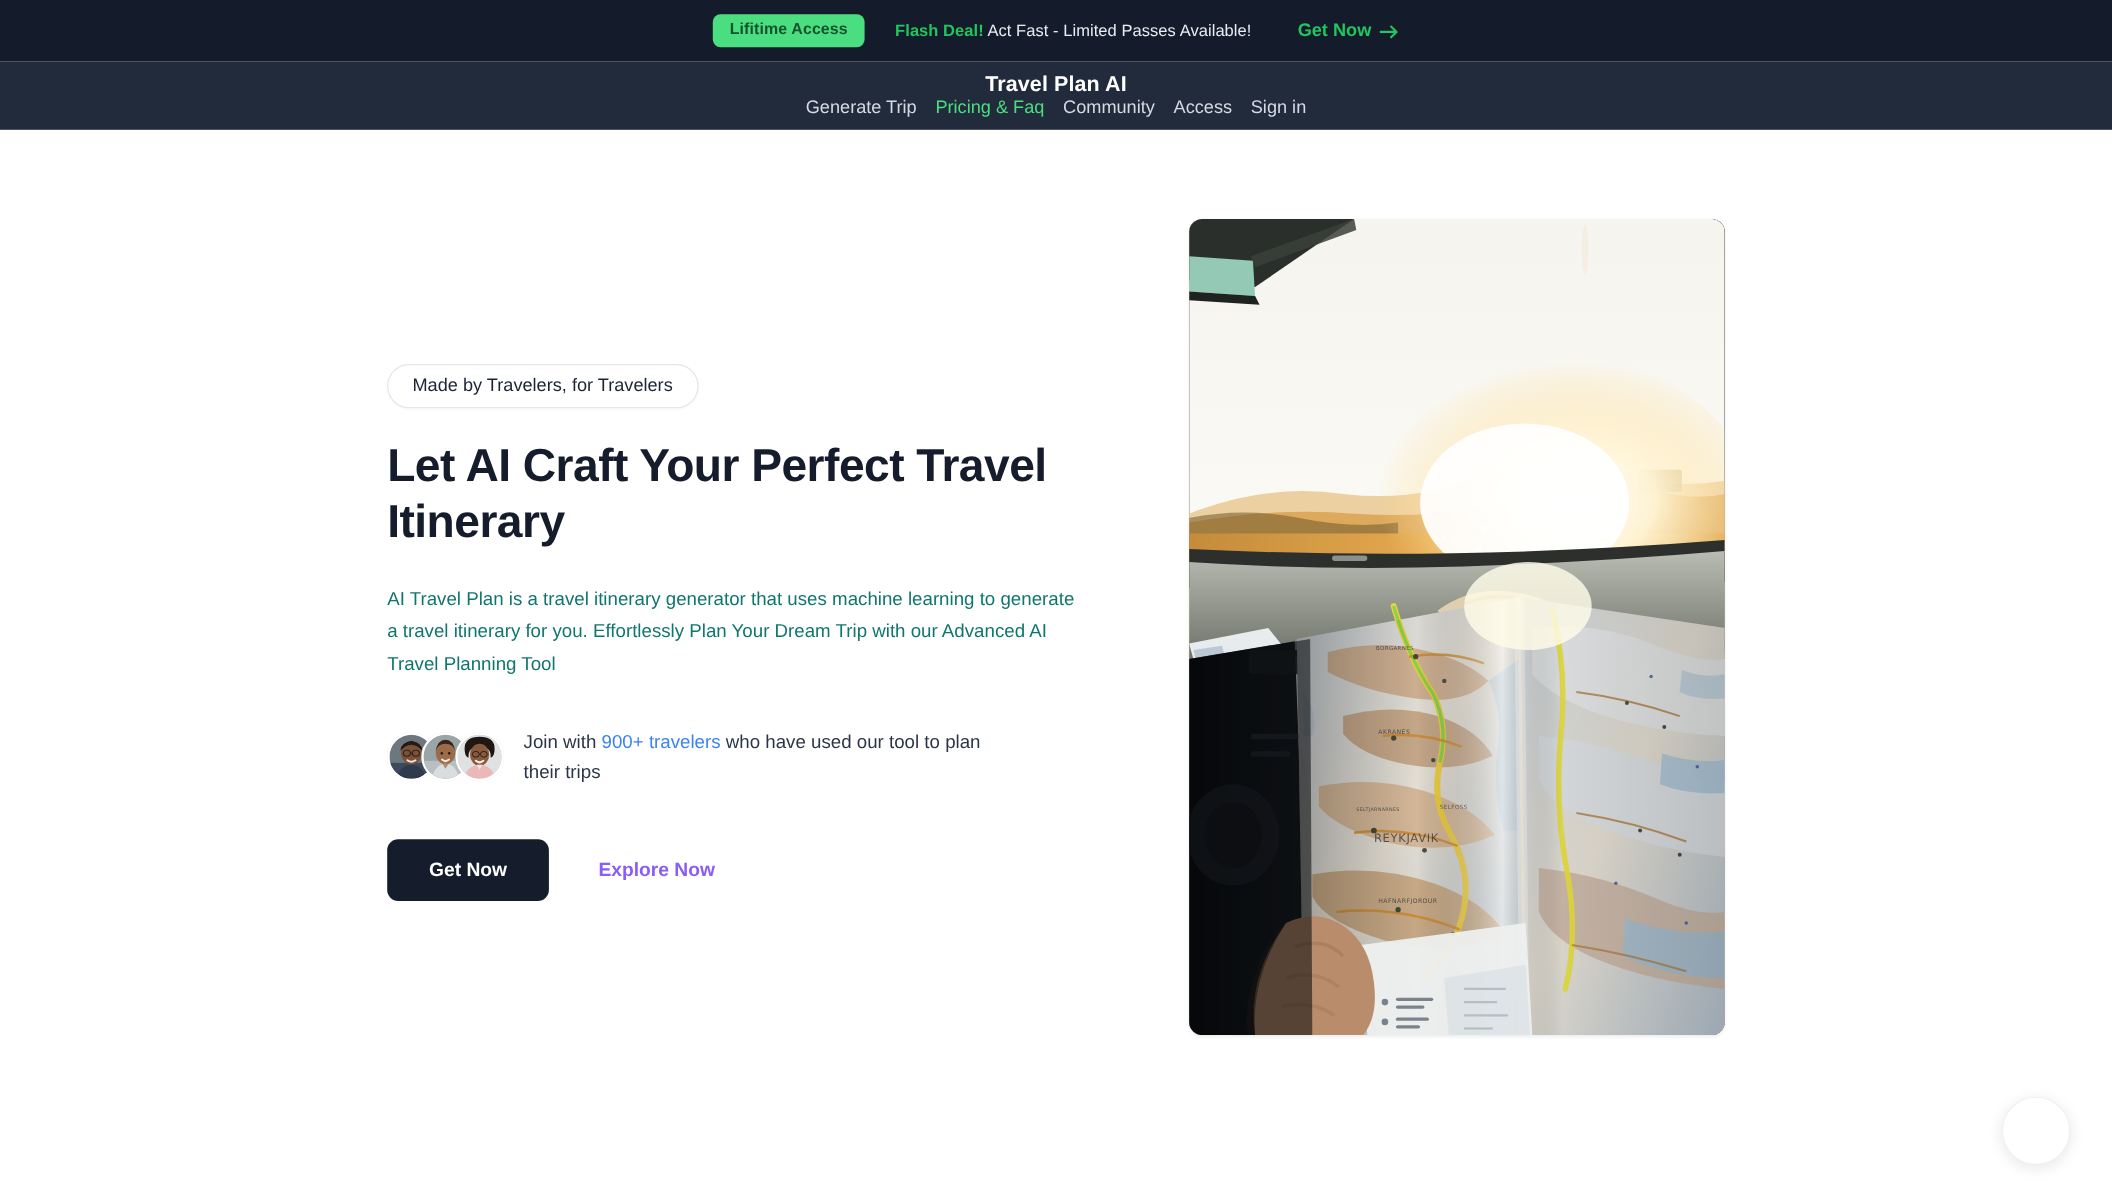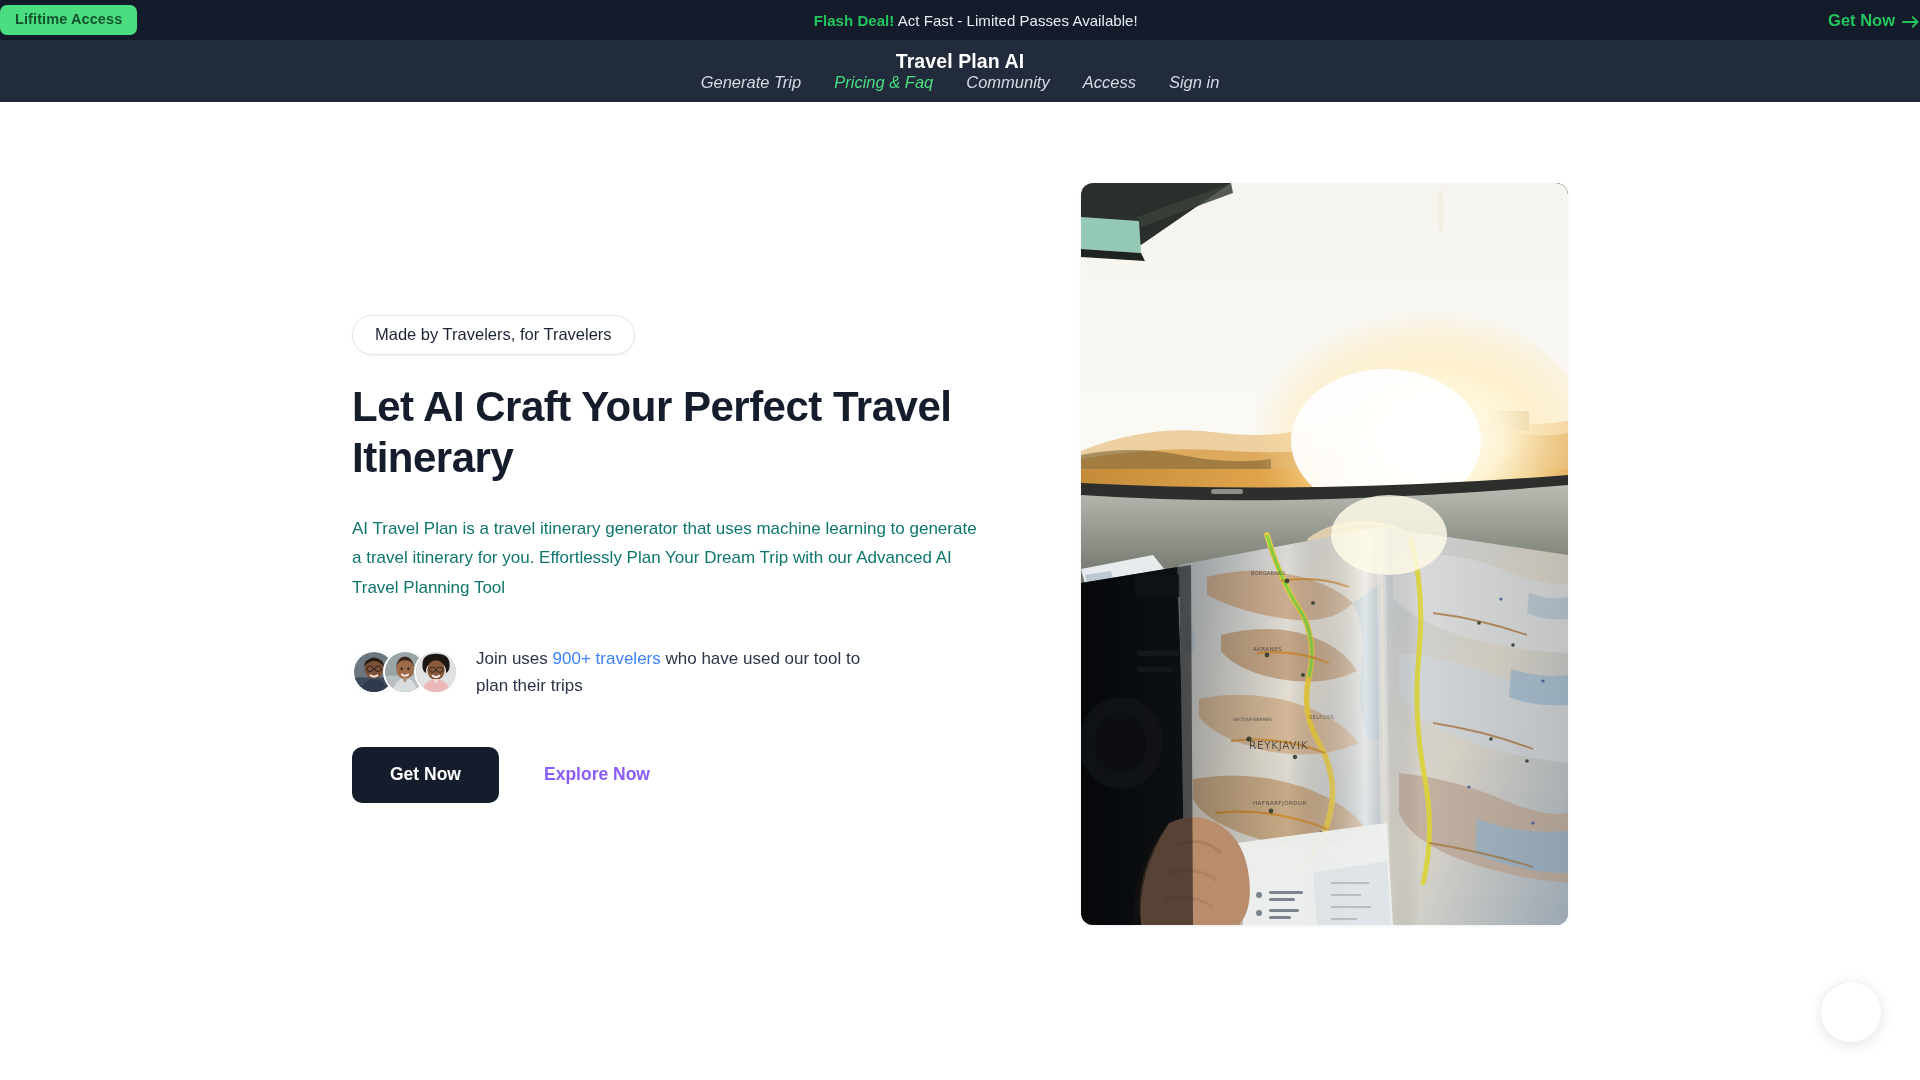--- a/index.html
+++ b/index.html
@@ -9,26 +9,26 @@
     width: 1920px;
     height: 1080px;
     overflow: hidden;
     background: #ffffff;
     font-family: "Liberation Sans", sans-serif;
     -webkit-font-smoothing: antialiased;
   }
 
   
   .promo-banner {
-    height: 40px;
+    height: 56px;
     background: #141b2b;
     display: flex;
     align-items: center;
-    justify-content: space-between;
-    gap: 16px;
+    justify-content: center;
+    gap: 28px;
     position: relative;
     z-index: 30;
   }
   .promo-pill {
     background: #4ade80;
     color: #14532d;
     font-size: 14.5px;
     font-weight: 700;
     letter-spacing: 0.1px;
     padding: 7px 15px 8px 15px;
@@ -88,22 +88,21 @@
   }
   .brand {
     color: #ffffff;
     font-size: 19.5px;
     font-weight: 700;
     letter-spacing: 0.1px;
     cursor: pointer;
   }
   .nav-links {
     display: flex;
-    gap: 33px;
-    font-style: italic;
+    gap: 17px;
   }
   .nav-link {
     color: #d5dae3;
     font-size: 16.5px;
     text-decoration: none;
     white-space: nowrap;
     cursor: pointer;
   }
   .nav-link.active { color: #4ade80; }
 
@@ -350,21 +349,21 @@
               <ellipse cx="26.2" cy="19.5" rx="3.4" ry="2.9" fill="none" stroke="#2a1f1a" stroke-width="1"></ellipse>
               <path d="M21.6 19.5 H22.8" stroke="#2a1f1a" stroke-width="1"></path>
               <path d="M18.3 26 Q22 29 25.7 26" stroke="#fbf1ec" stroke-width="2.1" fill="none" stroke-linecap="round"></path>
             </g>
           </svg>
         </div>
 
       </div>
 
       <div class="proof-text">
-        <span>Join uses </span><b>900+ travelers</b><span> who have used our tool to plan their trips</span>
+        <span>Join with </span><b>900+ travelers</b><span> who have used our tool to plan their trips</span>
       </div>
     </div>
 
     <div class="cta-row">
       <button class="btn-primary">Get Now</button>
       <button class="btn-ghost">Explore Now</button>
     </div>
 
   </div>
 

